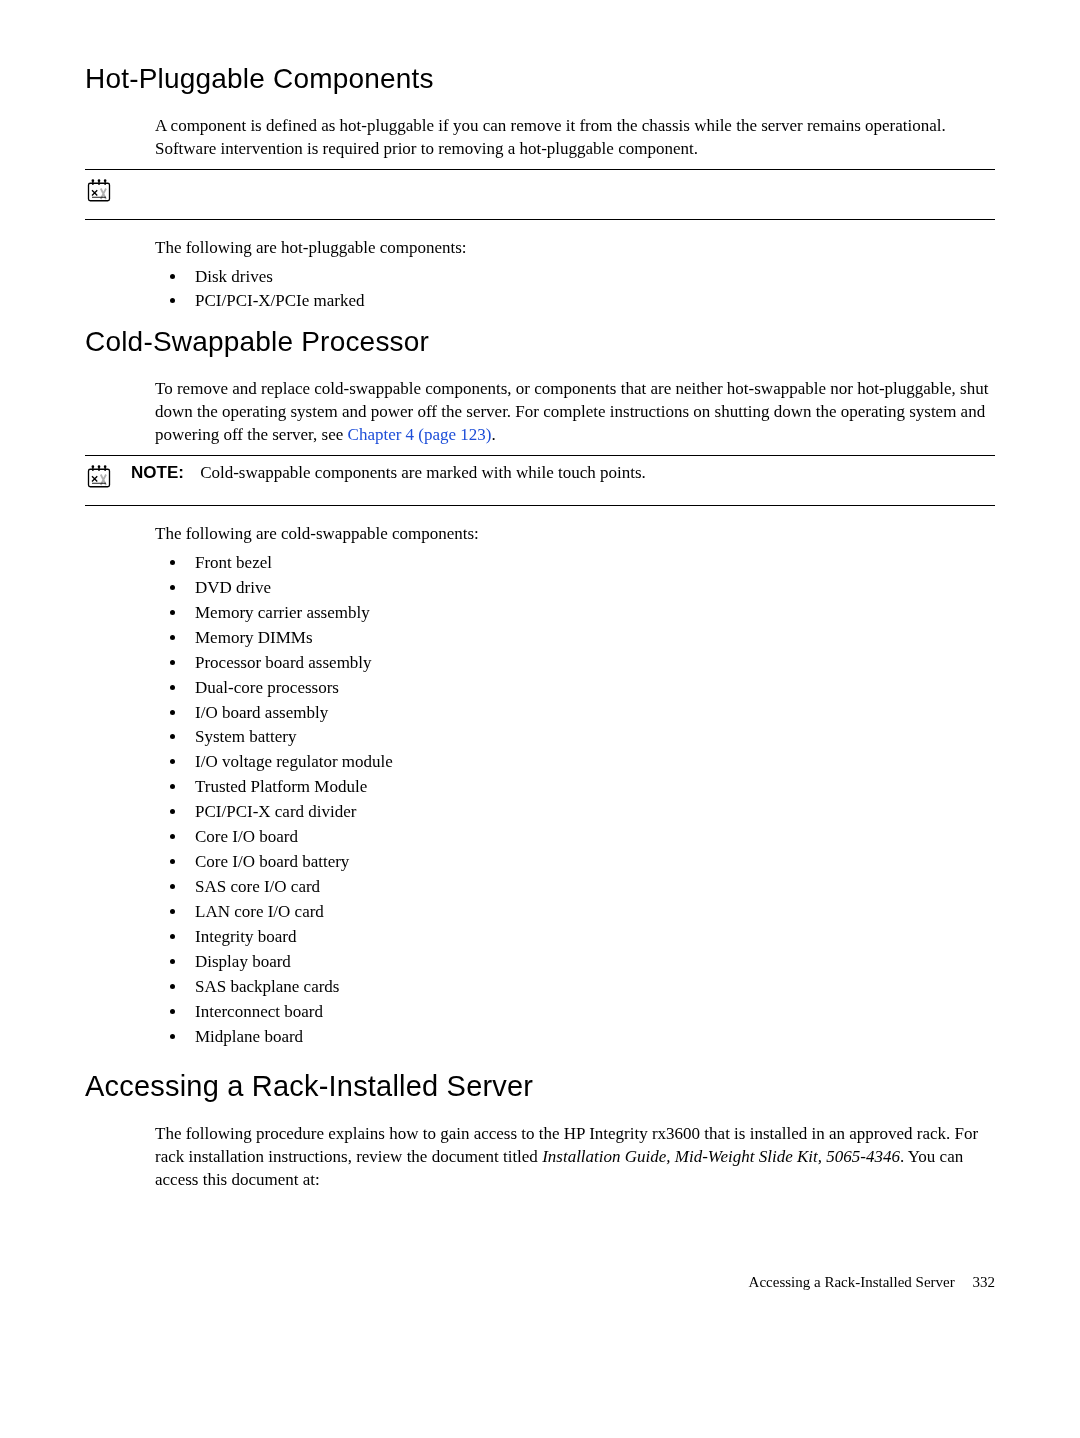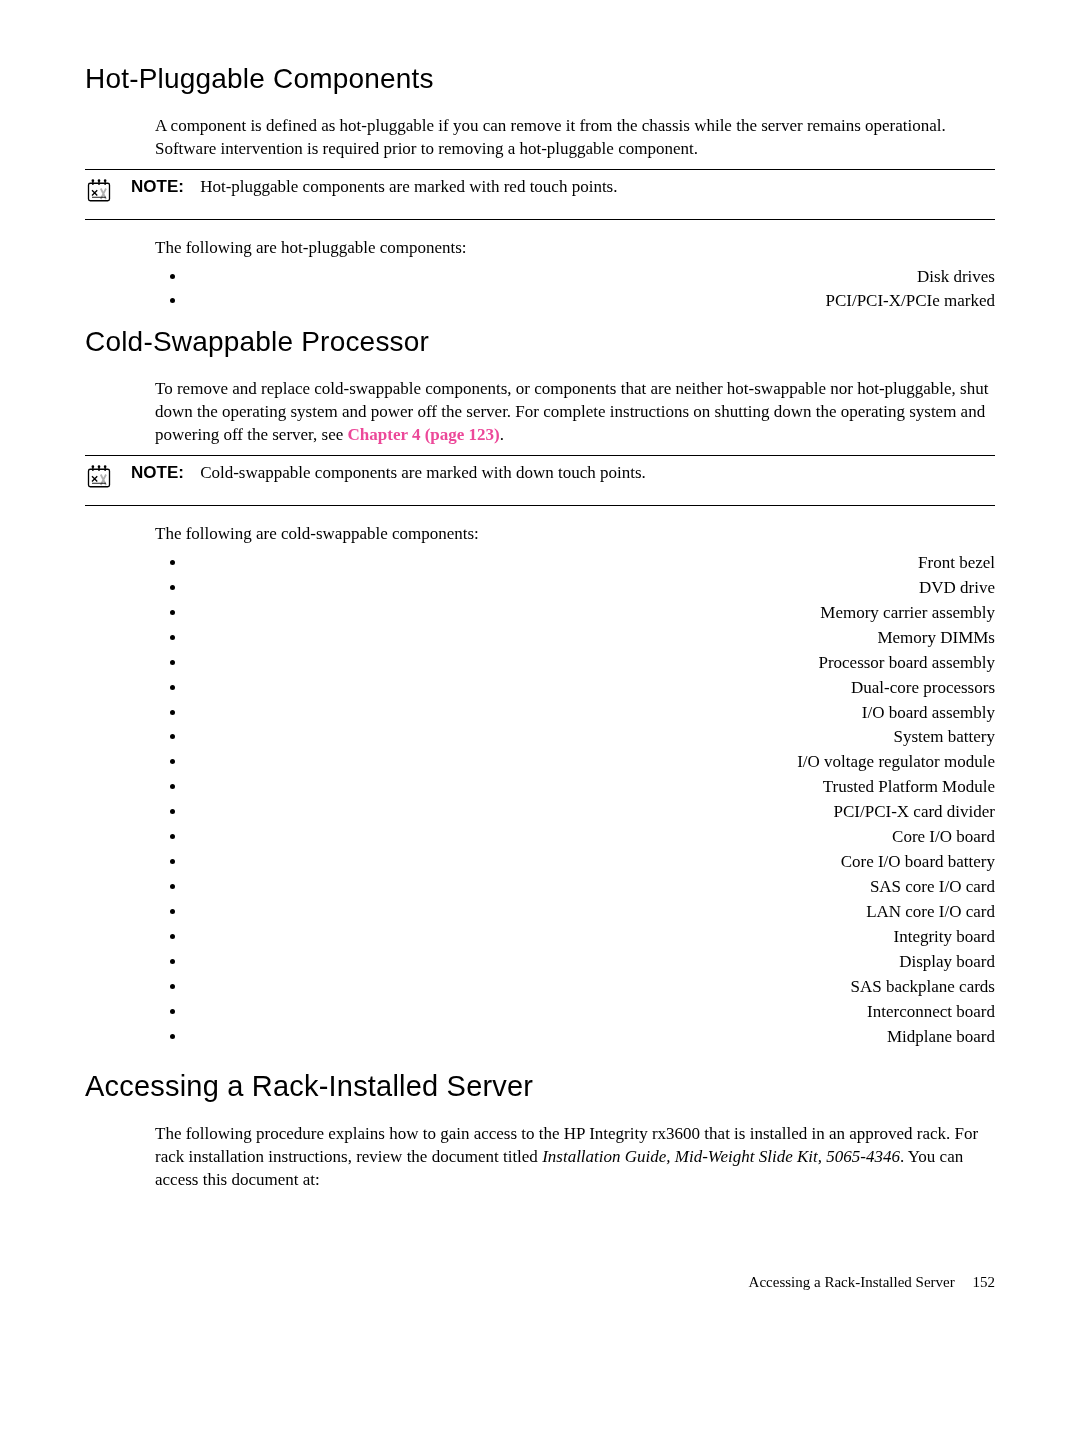--- a/index.html
+++ b/index.html
@@ -53,25 +53,23 @@
     .note-content {
       flex: 1;
     }
     ul.bullets {
       margin: 4px 0 10px 70px;
       padding-left: 32px;
     }
     ul.bullets li {
       margin-bottom: 2px;
       padding-left: 8px;
-      text-align: right;
     }
     .link {
-      color: #ec4899;
-      font-weight: bold;
+      color: #1d4ed8;
     }
     .footer {
       text-align: right;
       font-size: 15px;
       margin-top: 80px;
     }
     .footer-page {
       margin-left: 14px;
     }
     .italic {
@@ -92,24 +90,20 @@
       <circle cx="16" cy="3" r="1.5" fill="#000"></circle>
       <circle cx="23" cy="3" r="1.5" fill="#000"></circle>
       <line x1="9" y1="4" x2="9" y2="8" stroke="#000" stroke-width="1.5"></line>
       <line x1="16" y1="4" x2="16" y2="8" stroke="#000" stroke-width="1.5"></line>
       <line x1="23" y1="4" x2="23" y2="8" stroke="#000" stroke-width="1.5"></line>
       <path d="M8 14 L14 20 M8 20 L14 14" stroke="#000" stroke-width="1.5"></path>
       <path d="M18 12 L24 24 M24 12 L18 24" stroke="#000" stroke-width="2" opacity="0.3"></path>
       <path d="M8 22 L24 22" stroke="#000" stroke-width="1"></path>
     </svg>
   </span>
-  <div class="note-content">
-    <span class="note-label">NOTE:</span>
-    <span>Hot-pluggable components are marked with red touch points.</span>
-  </div>
 </div>
 
 <p class="body-text">The following are hot-pluggable components:</p>
 <ul class="bullets">
   <li>Disk drives</li>
   <li>PCI/PCI-X/PCIe marked</li>
 </ul>
 
 <h2>Cold-Swappable Processor</h2>
 <p class="body-text">
@@ -126,21 +120,21 @@
       <line x1="9" y1="4" x2="9" y2="8" stroke="#000" stroke-width="1.5"></line>
       <line x1="16" y1="4" x2="16" y2="8" stroke="#000" stroke-width="1.5"></line>
       <line x1="23" y1="4" x2="23" y2="8" stroke="#000" stroke-width="1.5"></line>
       <path d="M8 14 L14 20 M8 20 L14 14" stroke="#000" stroke-width="1.5"></path>
       <path d="M18 12 L24 24 M24 12 L18 24" stroke="#000" stroke-width="2" opacity="0.3"></path>
       <path d="M8 22 L24 22" stroke="#000" stroke-width="1"></path>
     </svg>
   </span>
   <div class="note-content">
     <span class="note-label">NOTE:</span>
-    <span>Cold-swappable components are marked with down touch points.</span>
+    <span>Cold-swappable components are marked with while touch points.</span>
   </div>
 </div>
 
 <p class="body-text">The following are cold-swappable components:</p>
 <ul class="bullets">
   <li>Front bezel</li>
   <li>DVD drive</li>
   <li>Memory carrier assembly</li>
   <li>Memory DIMMs</li>
   <li>Processor board assembly</li>
@@ -161,14 +155,14 @@
   <li>Midplane board</li>
 </ul>
 
 <h1>Accessing a Rack-Installed Server</h1>
 <p class="body-text">
   <span>The following procedure explains how to gain access to the HP Integrity rx3600 that is installed in an approved rack. For rack installation instructions, review the document titled </span><span class="italic">Installation Guide, Mid-Weight Slide Kit, 5065-4346</span><span>. You can access this document at:</span>
 </p>
 
 <div class="footer">
   <span>Accessing a Rack-Installed Server</span>
-  <span class="footer-page">152</span>
+  <span class="footer-page">332</span>
 </div>
 
 </body></html>

